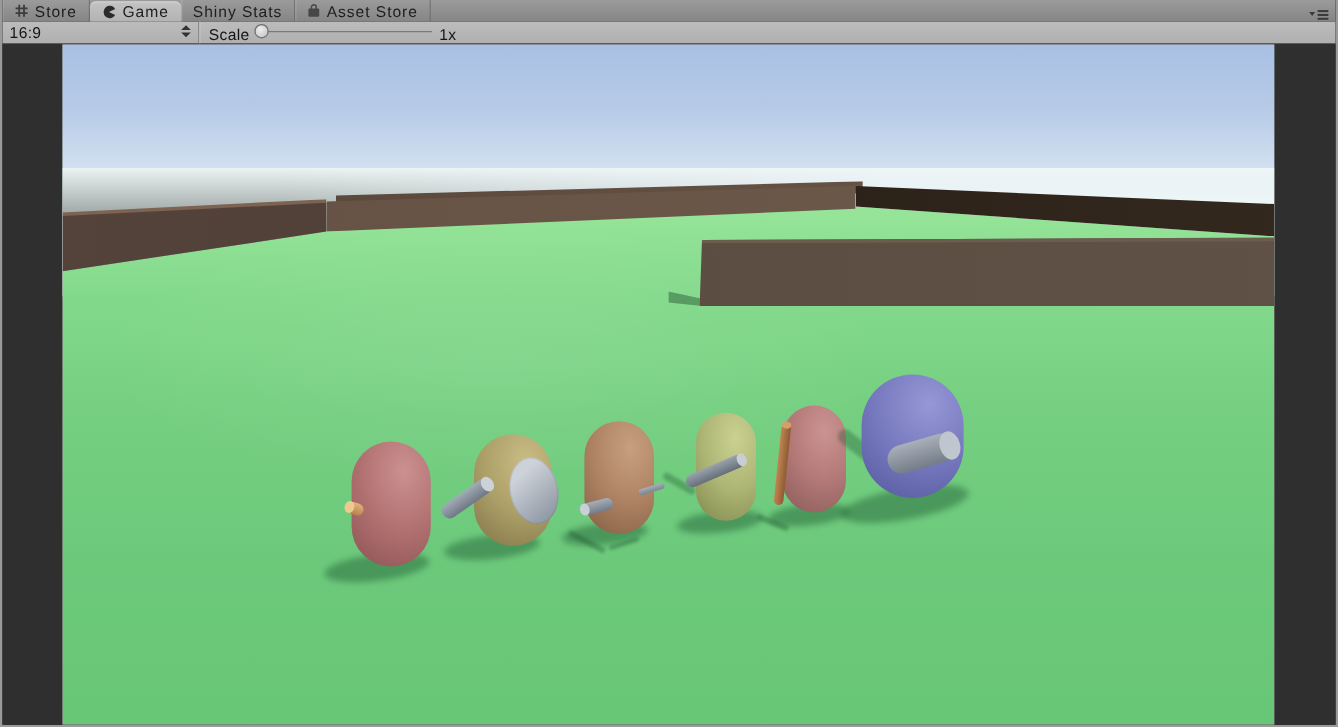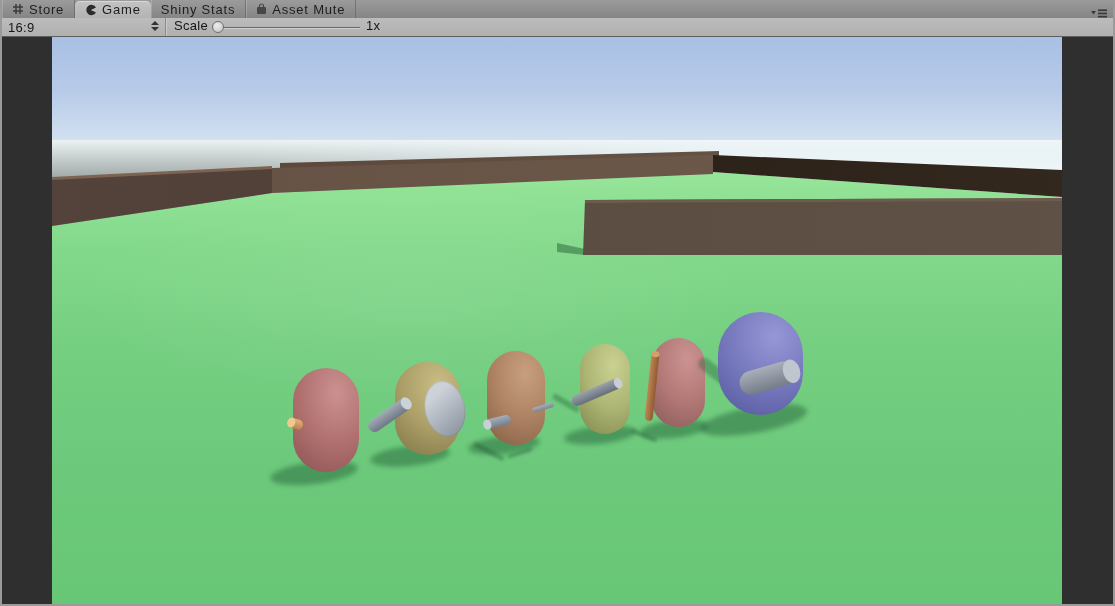--- a/index.html
+++ b/index.html
@@ -31,21 +31,21 @@
     box-shadow:inset 0 1px 0 rgba(255,255,255,.35);
     margin-top:1px;
     text-align:center;
   }
   #tab-menu{position:absolute;right:5px;top:5px;width:18px;height:11px;cursor:pointer;}
   
   #toolbar{
     height:19px;width:100%;
     background:linear-gradient(#bcbcbc,#b0b0b0);
     border-bottom:1px solid #5f5f5f;
-    display:flex;align-items:flex-start;
+    display:flex;align-items:flex-end;
     font-size:13px;color:#151515;letter-spacing:.3px;
   }
   #aspect{width:163px;height:100%;display:flex;align-items:center;padding:0 6px;position:relative;cursor:pointer;}
   #aspect .arrows{position:absolute;right:6px;top:3px;display:flex;flex-direction:column;gap:2px;}
   #aspect .arrows i{display:block;width:0;height:0;border-left:4px solid transparent;border-right:4px solid transparent;}
   #aspect .arrows i.up{border-bottom:4px solid #333;}
   #aspect .arrows i.dn{border-top:4px solid #333;}
   .vsep{width:1px;height:100%;background:#8b8b8b;box-shadow:1px 0 0 #c9c9c9;}
   #scale-label{margin-left:8px;}
   #slider{position:relative;width:148px;height:19px;margin-left:4px;cursor:pointer;}
@@ -116,21 +116,21 @@
     <div class="tab">
       <span>Shiny Stats</span>
     </div>
     <div class="tab">
       <span class="ticon">
         <svg width="11" height="12" viewBox="0 0 11 12">
             <rect x="1" y="4" width="9" height="7" rx="1" fill="#474747"></rect>
             <path d="M3.5 4.5 V3 a2 2 0 0 1 4 0 V4.5" fill="none" stroke="#474747" stroke-width="1.2"></path>
           </svg>
       </span>
-      <span>Asset Mute</span>
+      <span>Asset Store</span>
     </div>
     <div id="tab-menu">
       <svg width="18" height="11" viewBox="0 0 18 11">
           <path d="M1 3 l5 0 -2.5 3.4 z" fill="#3a3a3a"></path>
           <rect x="8" y="1.4" width="9" height="1.7" fill="#3a3a3a"></rect>
           <rect x="8" y="4.6" width="9" height="1.7" fill="#3a3a3a"></rect>
           <rect x="8" y="7.8" width="9" height="1.7" fill="#3a3a3a"></rect>
         </svg>
     </div>
   </div>

